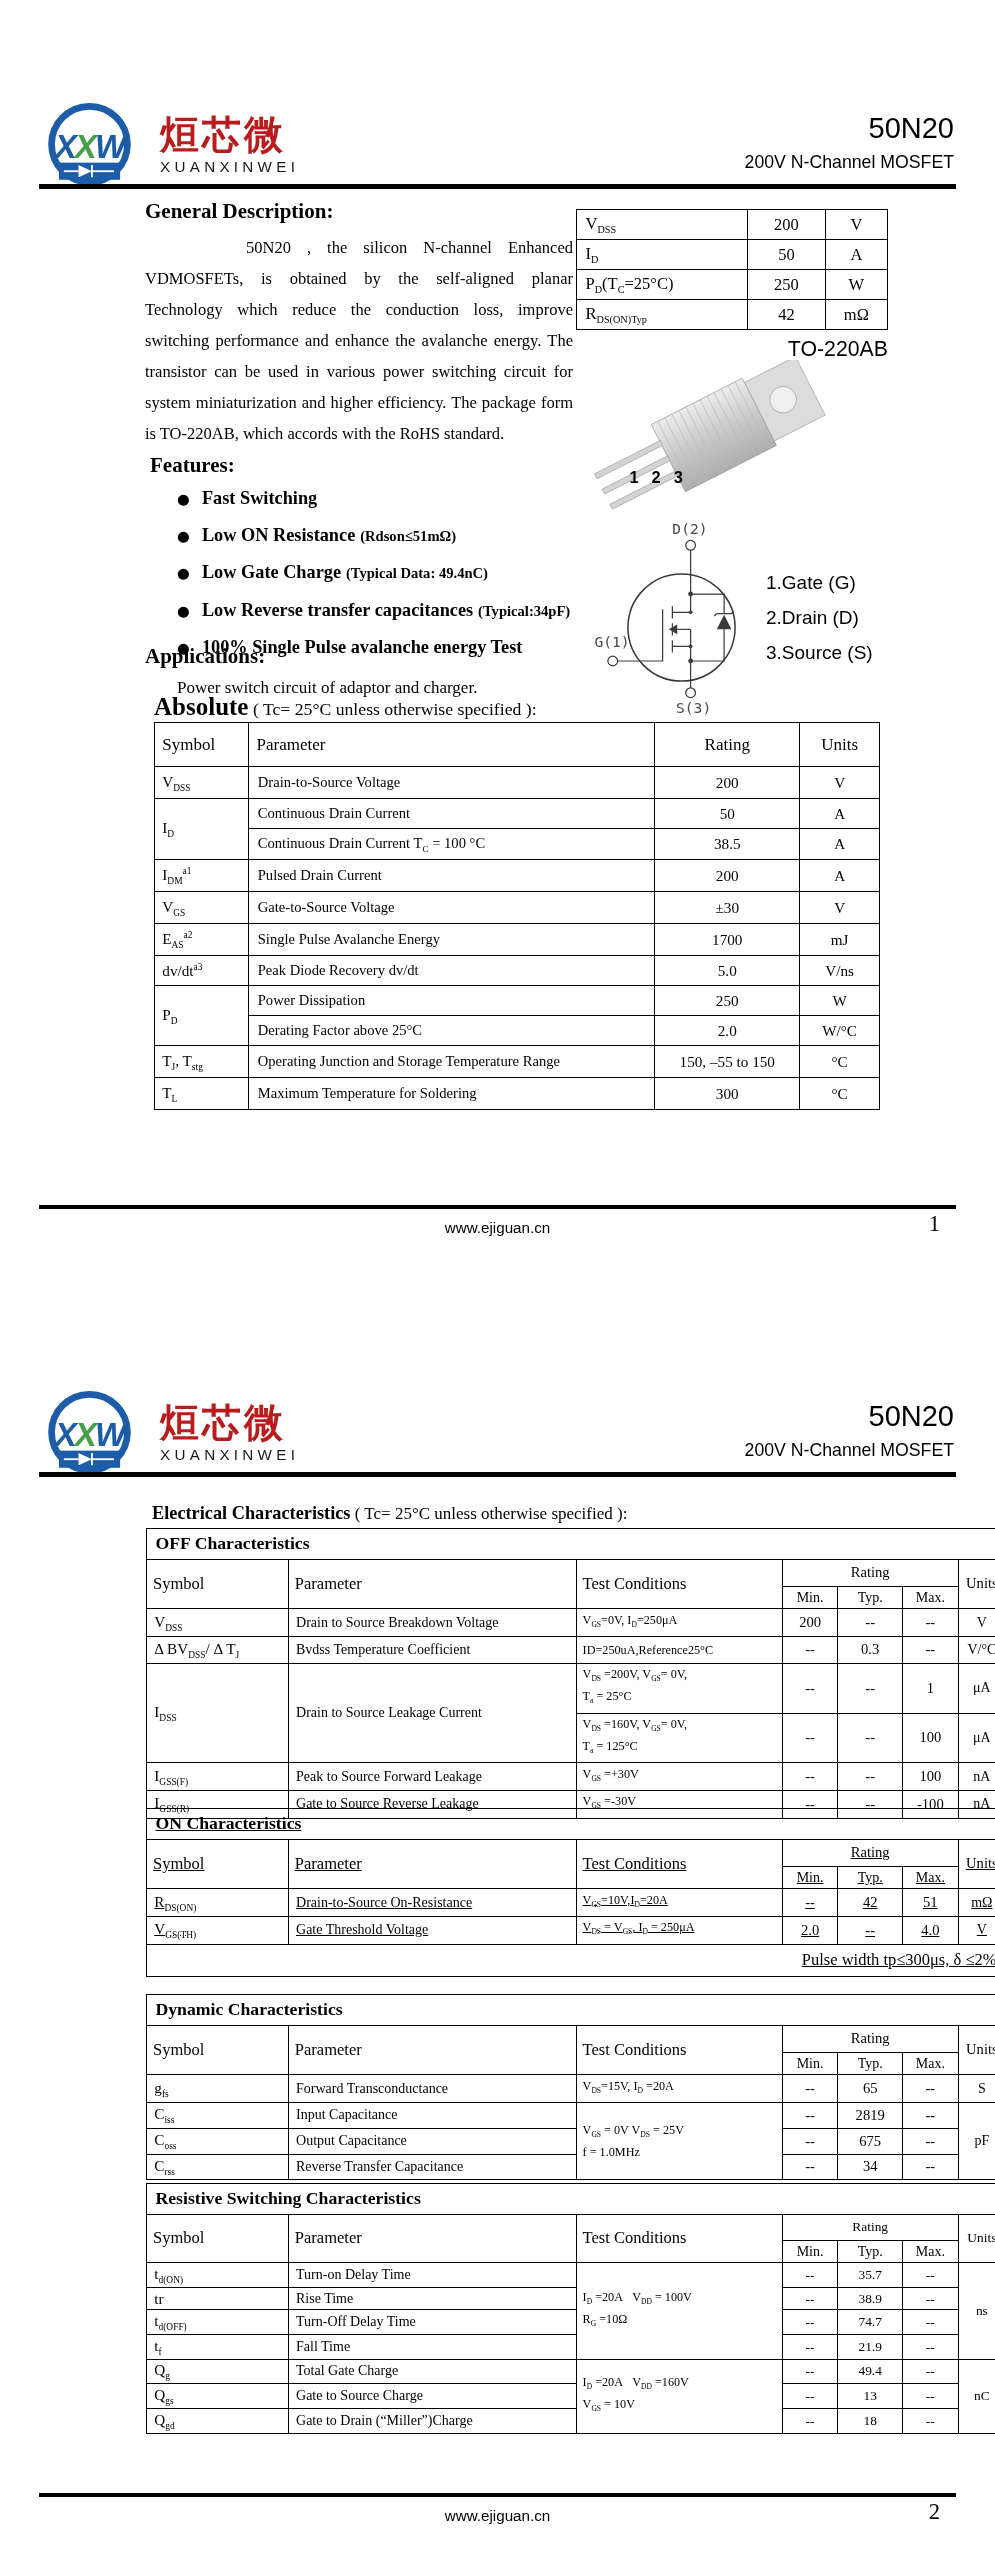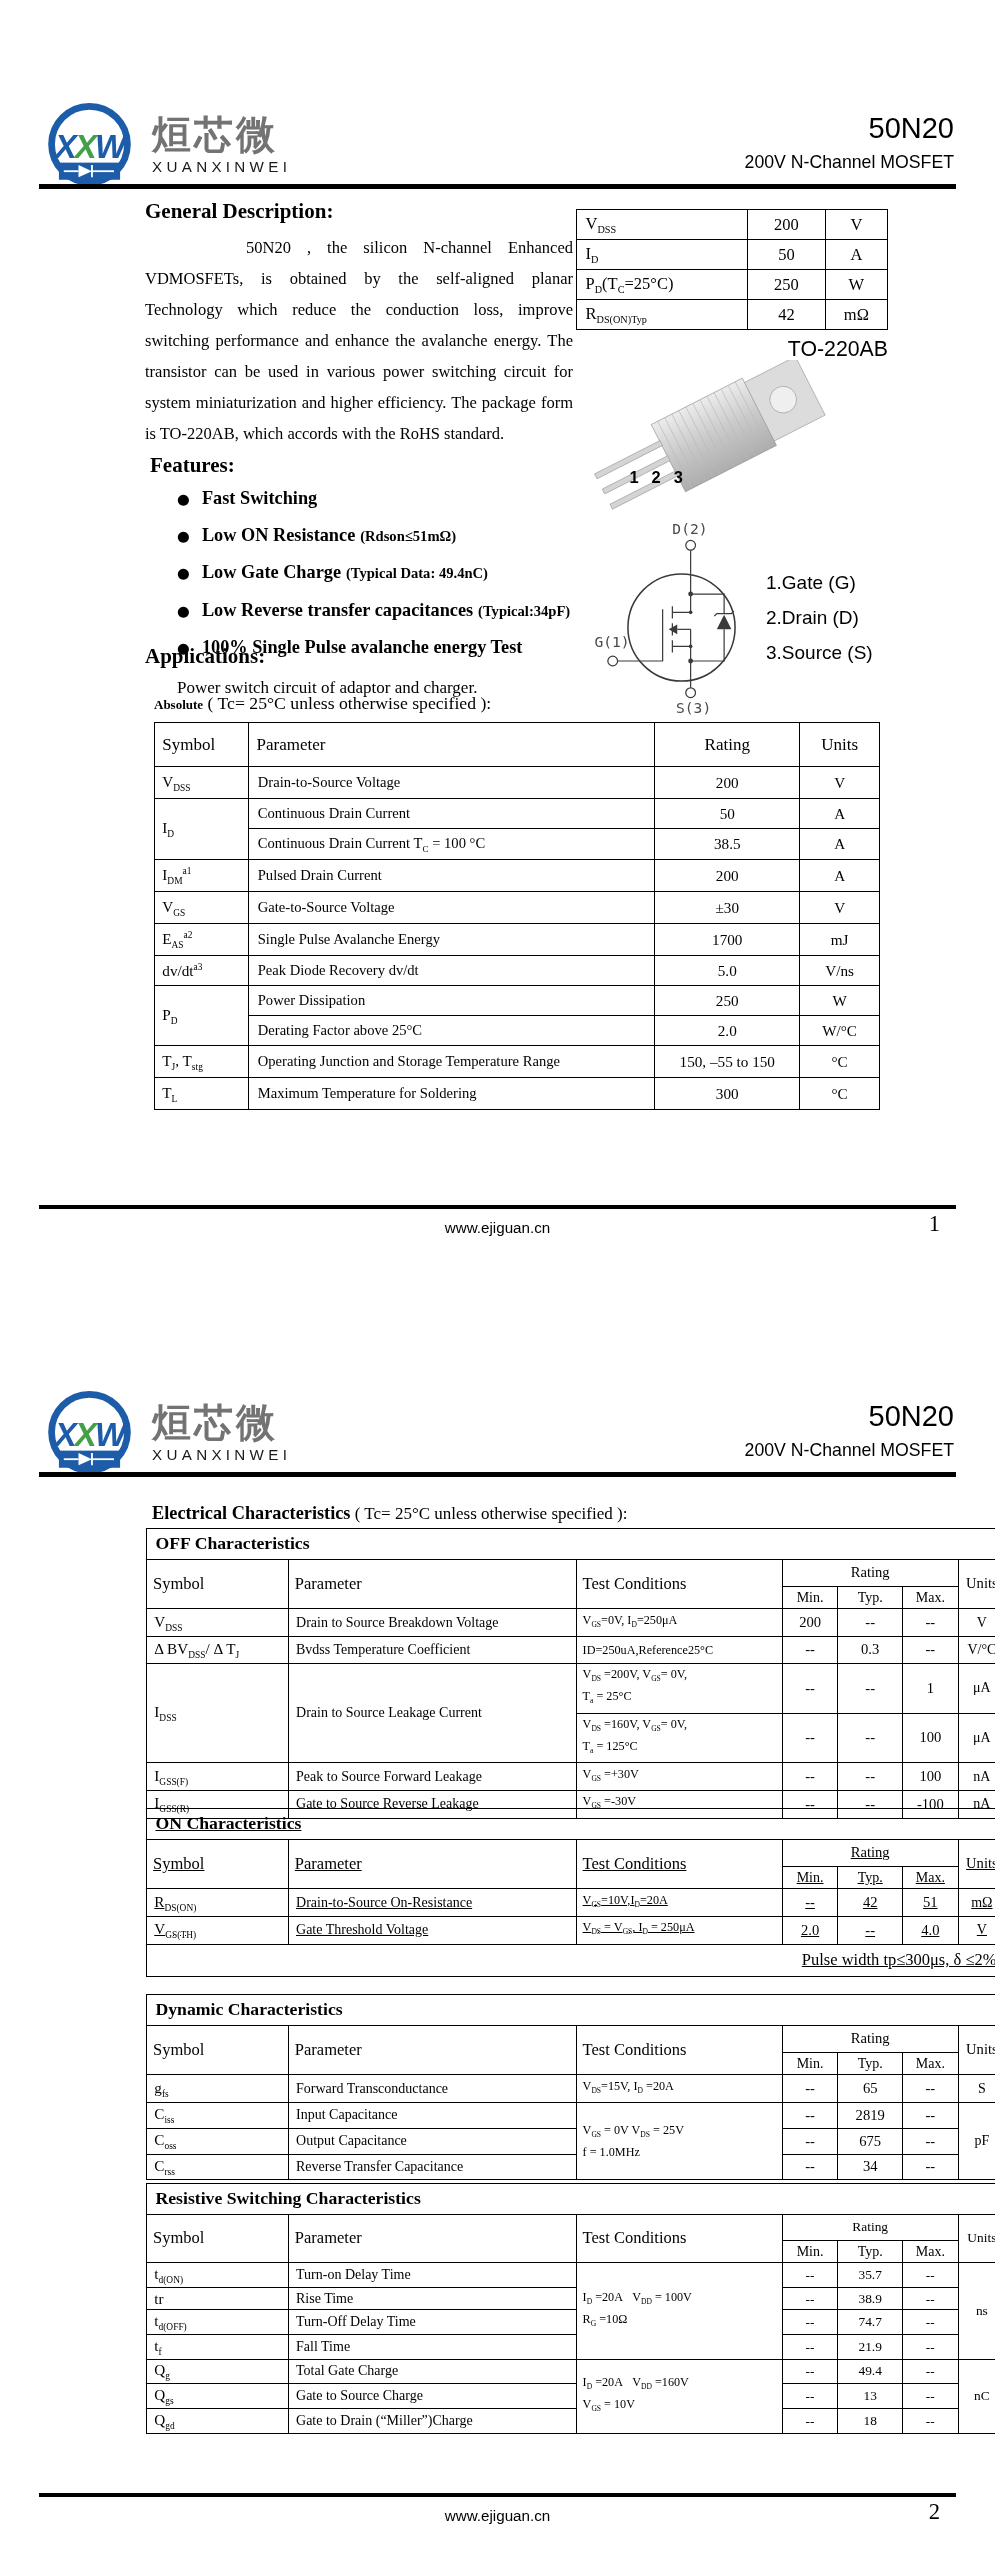--- a/index.html
+++ b/index.html
@@ -13,23 +13,23 @@
     position: relative;
     width: 995px;
     height: 1288px;
     background: #fff;
     overflow: hidden;
   }
   sub { font-size: 62%; }
   sup { font-size: 62%; vertical-align: super; }
 
   
-  .brand { position: absolute; left: 43px; top: 99px; display: flex; align-items: flex-start; gap: 16px; }
+  .brand { position: absolute; left: 43px; top: 99px; display: flex; align-items: flex-start; gap: 24px; }
   .brand-txt { display: flex; flex-direction: column; padding-top: 13.4px; }
-  .brand-cn { font-family: "DejaVu Sans", sans-serif; font-weight: 700; font-size: 39px; line-height: 45px; letter-spacing: 3px; color: #737373; }
+  .brand-cn { font-family: "DejaVu Sans", sans-serif; font-weight: 700; font-size: 39px; line-height: 45px; letter-spacing: 3px; color: #b91c1c; }
   .brand-en { font-family: "Liberation Sans", "DejaVu Sans", sans-serif; font-size: 15.2px; letter-spacing: 4.3px; color: #1a1a1a; margin-top: 1px; }
   .part-no { position: absolute; right: 41px; top: 112px; font-family: "Liberation Sans", sans-serif; font-size: 29px; }
   .subtitle { position: absolute; right: 41px; top: 152px; font-family: "Liberation Sans", sans-serif; font-size: 17.7px; }
   .hrule { position: absolute; left: 39px; width: 917px; top: 184px; height: 4.9px; background: #000; }
 
   
   .f-rule { position: absolute; left: 39px; width: 917px; top: 1205px; height: 4.3px; background: #000; }
   .f-url  { position: absolute; left: 0; width: 995px; top: 1219px; text-align: center; font-family: "Liberation Sans", sans-serif; font-size: 15.2px; }
   .f-page { position: absolute; right: 55px; top: 1211px; font-size: 22.6px; }
 
@@ -55,21 +55,21 @@
   .sum-table td.v { text-align: center; width: 25%; }
   .sum-table td.u { text-align: center; width: 20%; }
 
   .pkg-label { position: absolute; left: 576px; top: 337px; width: 312px; text-align: right; font-family: "Liberation Sans", sans-serif; font-size: 21.3px; }
   .pkg { position: absolute; left: 579px; top: 360px; }
   .schem { position: absolute; left: 593px; top: 521px; }
   .legend { position: absolute; left: 766px; top: 565px; font-family: "Liberation Sans", sans-serif; font-size: 19px; line-height: 35px; }
 
   
   .abs-h { position: absolute; left: 154px; top: 693px; font-size: 17.7px; }
-  .abs-h .b { font-weight: 700; font-size: 13px; }
+  .abs-h .b { font-weight: 700; font-size: 25px; }
   .abs-table { position: absolute; left: 154px; top: 722px; width: 726px; border-collapse: collapse; table-layout: fixed; border: 1.8px solid #000; }
   .abs-table td { border: 1.2px solid #000; font-size: 15.2px; padding: 5.5px 6.1px; }
   .abs-table tr.head td { font-size: 17px; padding: 11.6px 7.3px; border-bottom: 1.8px solid #000; }
   .abs-table td.sym { padding-left: 7.3px; }
   .abs-table td.par { padding-left: 8.5px; font-size: 14.6px; }
   .abs-table td.c { text-align: center; }
 
   
   .ec-h { position: absolute; left: 152px; top: 215px; font-size: 17px; }
   .ec-h .b { font-weight: 700; font-size: 18.3px; }

